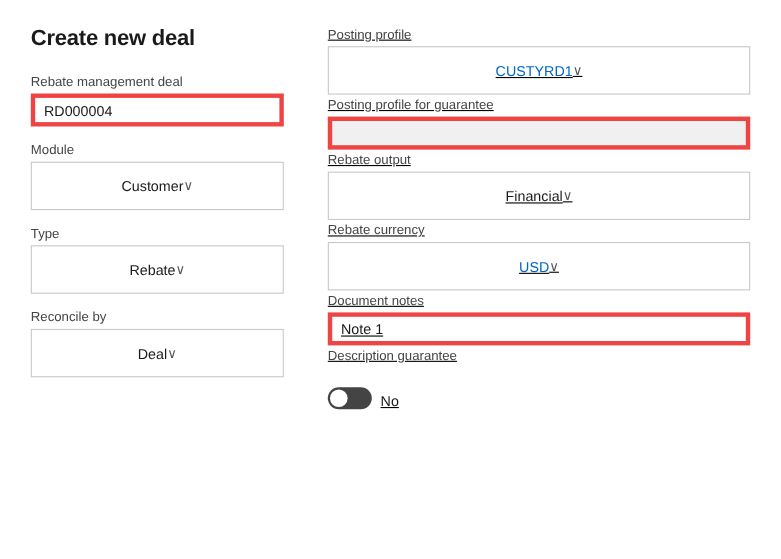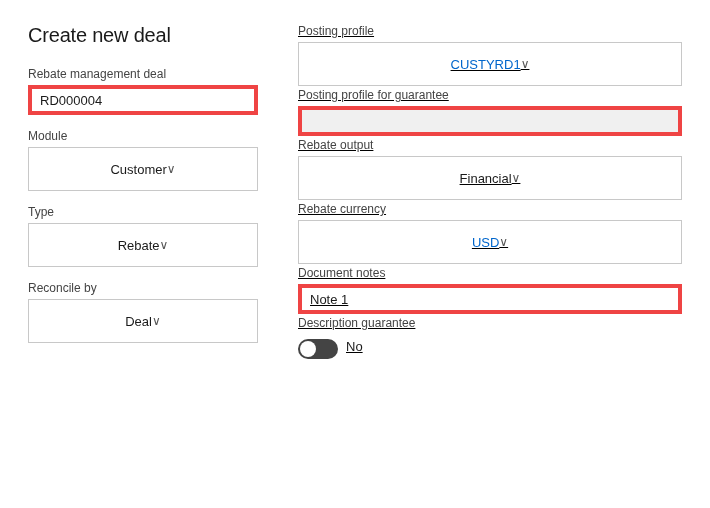--- a/index.html
+++ b/index.html
@@ -39,21 +39,21 @@
     .right-column {
       display: flex;
       flex-direction: column;
       gap: 2px;
       flex: 1;
       text-decoration: underline;
     }
 
     .page-title {
       font-size: 20px;
-      font-weight: 400;
+      font-weight: 700;
       color: #1a1a1a;
       margin-bottom: 6px;
       letter-spacing: -0.2px;
     }
 
     .field-group {
       display: flex;
       flex-direction: column;
       gap: 4px;
     }
@@ -96,23 +96,23 @@
       color: #0066cc;
     }
 
     .chevron-icon {
       font-size: 12px;
       color: #555555;
     }
 
     .toggle-row {
       display: flex;
-      align-items: flex-start;
+      align-items: flex-end;
       gap: 8px;
-      margin-top: 5px;
+      margin-top: 18px;
     }
 
     .toggle-switch {
       width: 40px;
       height: 20px;
       background: #444444;
       border-radius: 10px;
       position: relative;
       cursor: pointer;
       flex-shrink: 0;

